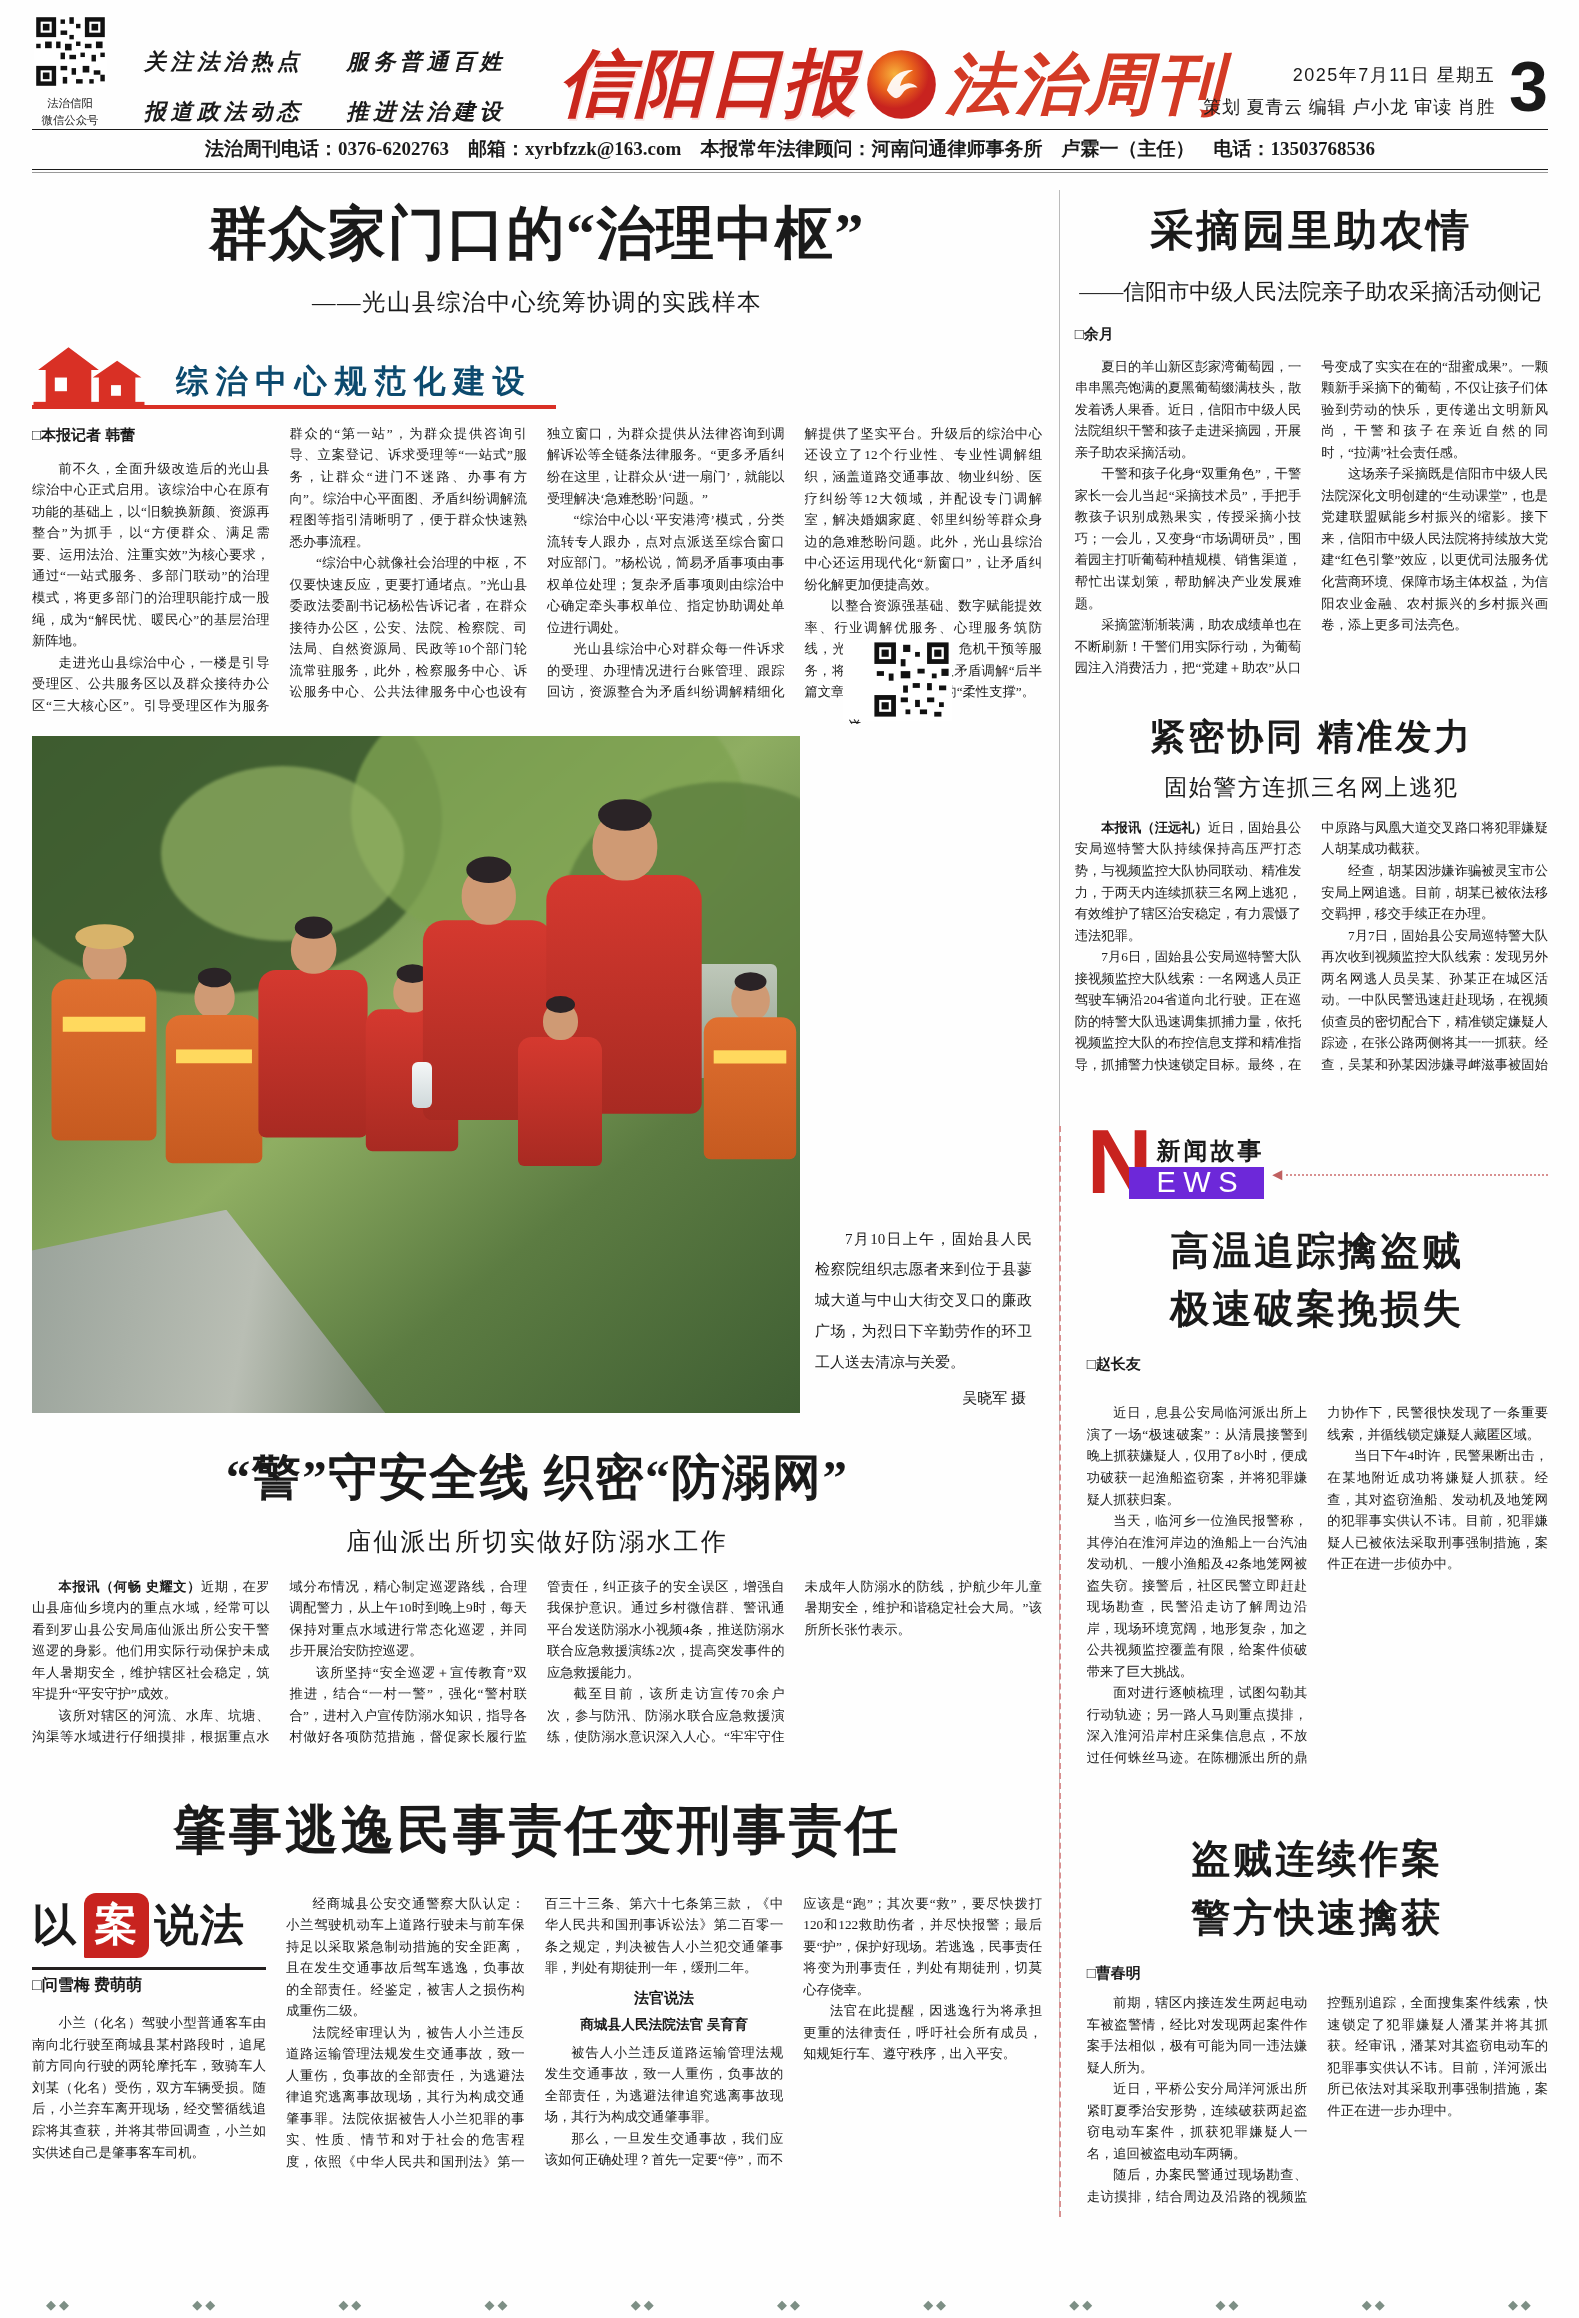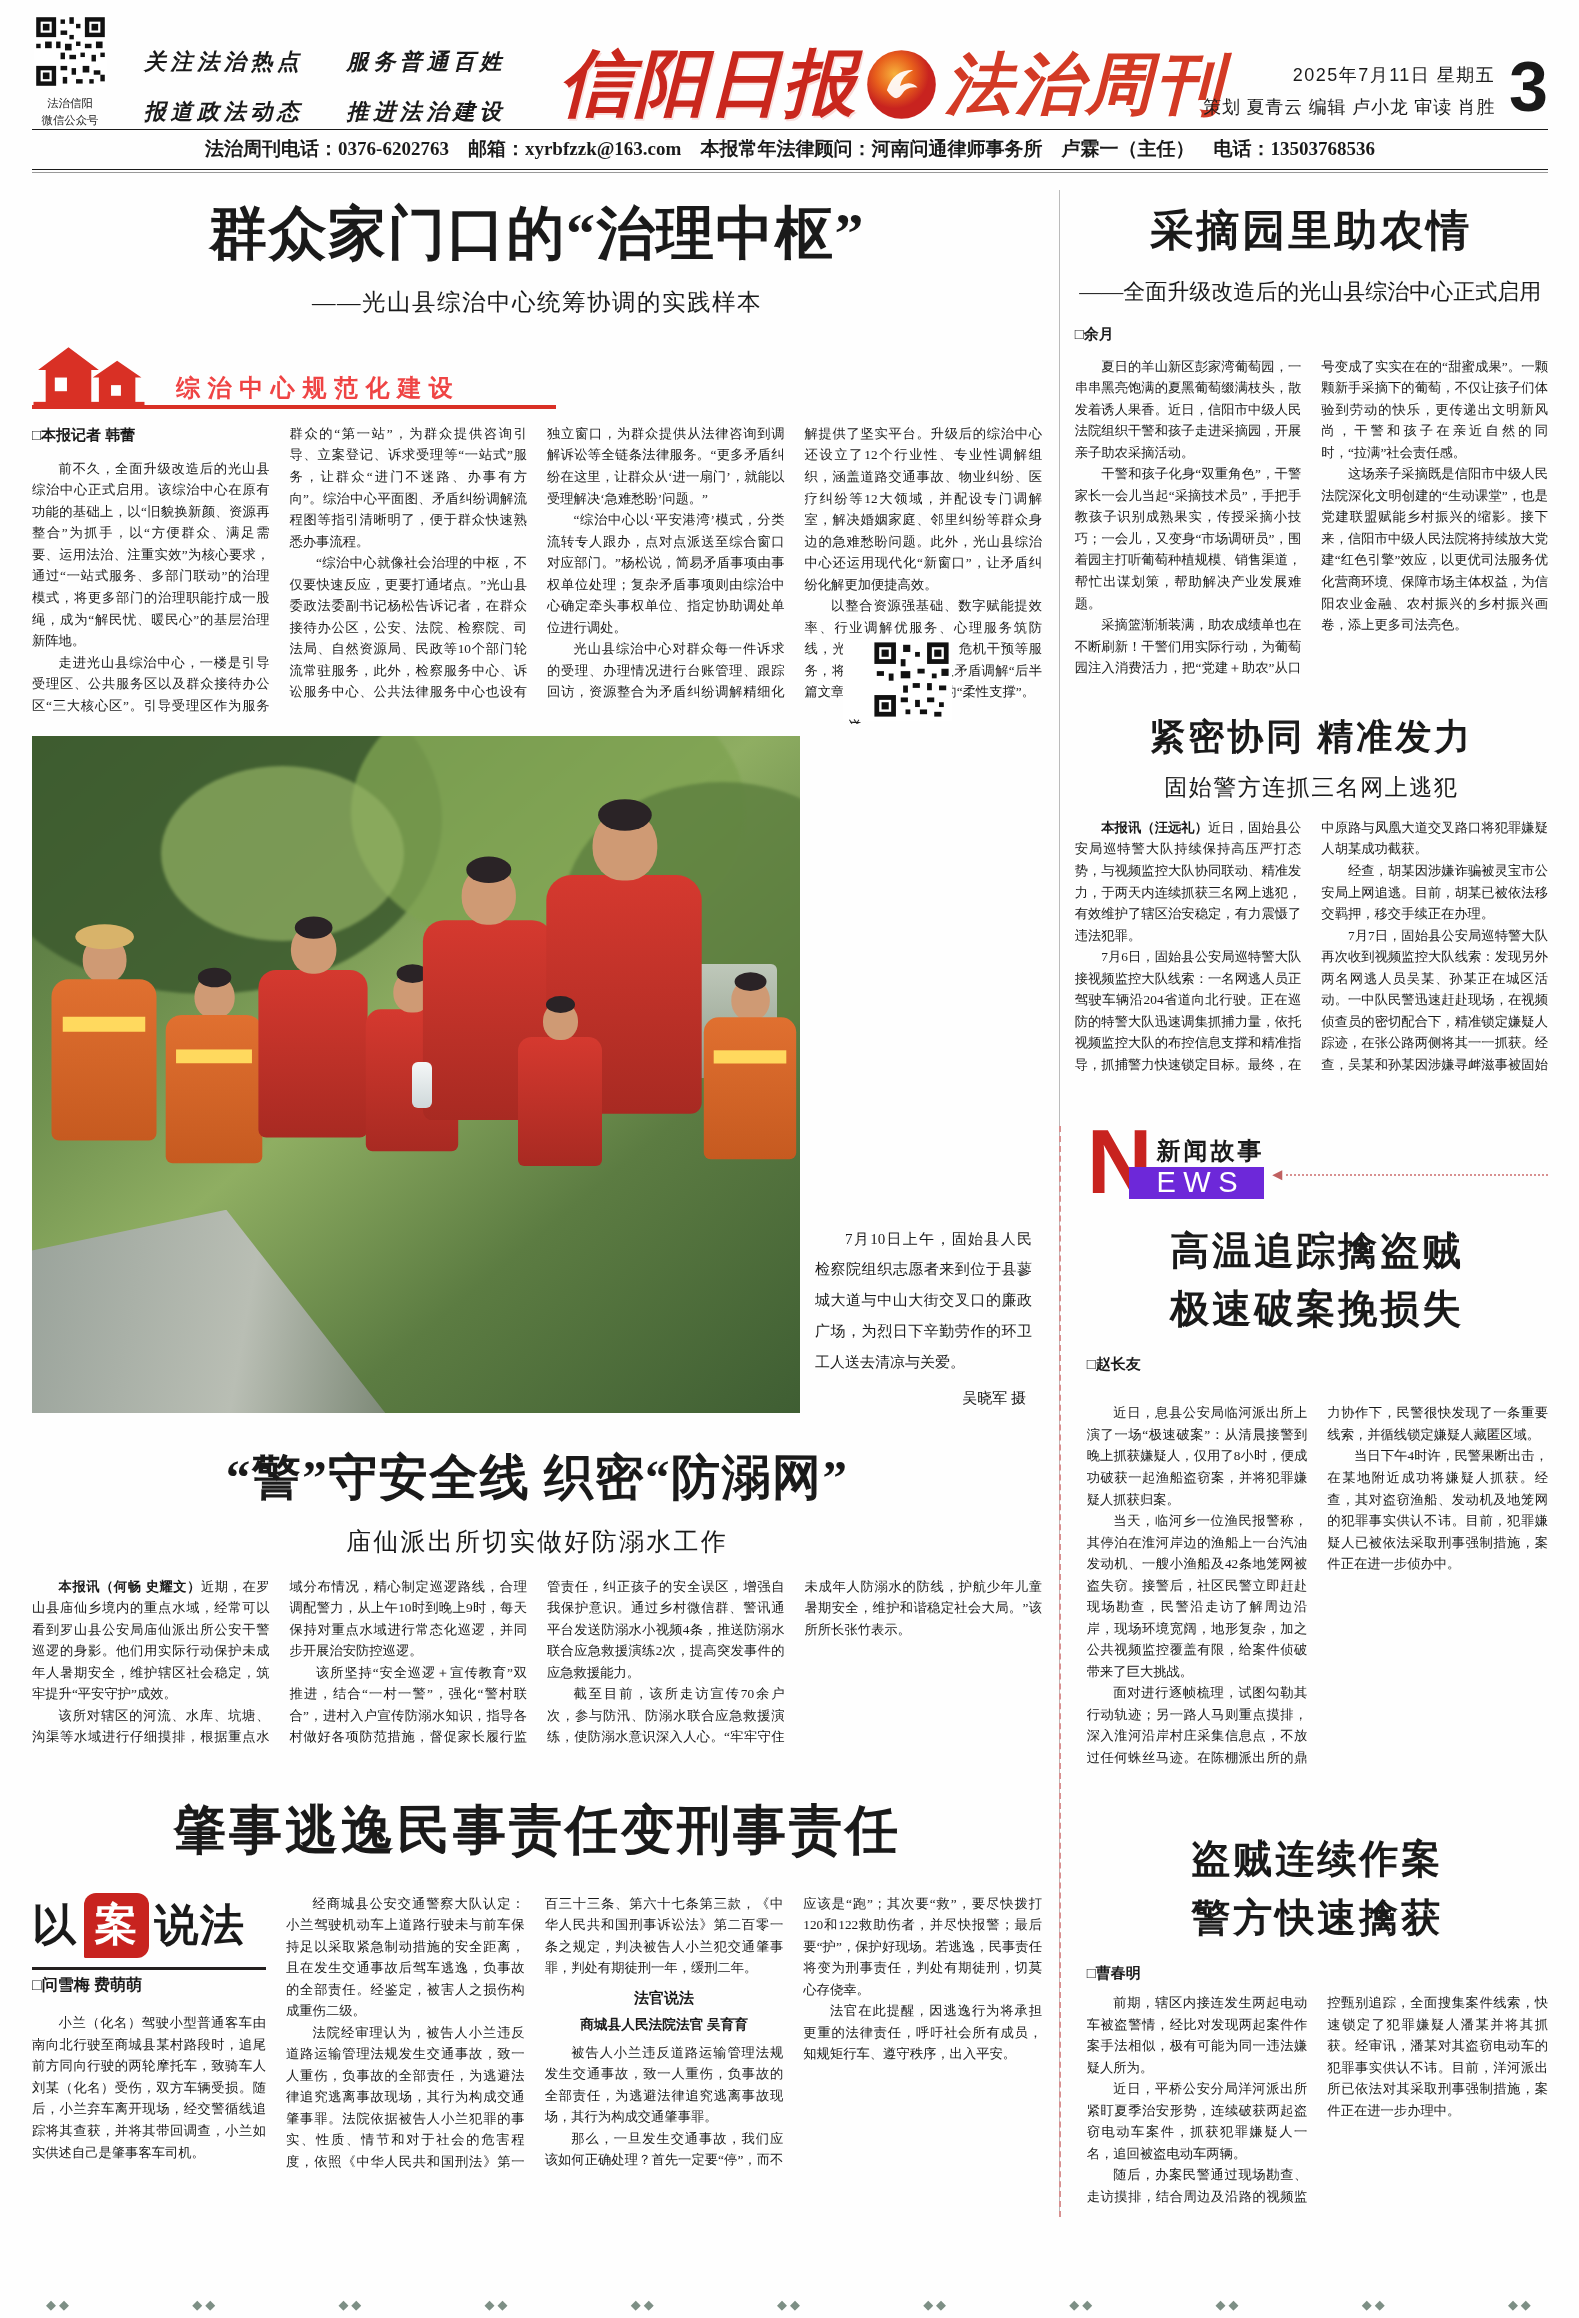--- a/index.html
+++ b/index.html
@@ -40,21 +40,21 @@
   .contact-under { border-top:0.8px solid #999; margin-top:2.3px; }
   
   .main { display:flex; margin-top:16.7px; }
   .col-left { width:1010px; flex:0 0 auto; }
   .col-right { flex:1 1 auto; margin-left:16.7px; padding-left:15px; border-left:0.8px solid #bbb; }
   
   .a1-headline { text-align:center; font-size:58px; font-weight:bold; letter-spacing:1.5px; margin-top:4.6px; }
   .a1-sub { text-align:center; font-size:23.5px; margin-top:13.7px; letter-spacing:1.5px; }
   .banner { display:flex; align-items:flex-end; margin-top:23px; }
   .banner-icon { width:114px; height:67px; flex:0 0 auto; }
-  .banner-text { font-size:24px; font-weight:bold; color:#ef4444; letter-spacing:7.6px; margin:0 0 4.6px 30px;
+  .banner-text { font-size:32px; font-weight:bold; color:#0c4a6e; letter-spacing:7.6px; margin:0 0 4.6px 30px;
     font-family:"Liberation Sans",sans-serif; }
   .banner-rule { border-bottom:4.6px solid #d93025; width:524px; margin-top:-3px; }
   .body-cols { column-gap:20px; column-fill:auto; overflow:hidden; font-size:13.3px; line-height:1.62; text-align:justify; }
   .cols4 { column-count:4; }
   .cols2 { column-count:2; }
   .body-cols p { text-indent:2em; }
   .byline { font-weight:bold; font-size:15px; text-indent:0 !important; margin-bottom:10.6px;
     font-family:"Liberation Sans",sans-serif; }
   .a1-body { height:301px; margin-top:13.7px; position:relative; }
   .a1-qr { position:absolute; right:90px; bottom:3px; display:flex; align-items:flex-end; gap:6px; background:#fff; padding:1.5px; }
@@ -370,21 +370,21 @@
             <p>那么，一旦发生交通事故，我们应该如何正确处理？首先一定要“停”，而不应该是“跑”；其次要“救”，要尽快拨打120和122救助伤者，并尽快报警；最后要“护”，保护好现场。若逃逸，民事责任将变为刑事责任，判处有期徒刑，切莫心存侥幸。</p>
             <p>法官在此提醒，因逃逸行为将承担更重的法律责任，呼吁社会所有成员，知规矩行车、遵守秩序，出入平安。</p>
           </div>
         </div>
       </div>
     </div>
 
     <div class="col-right">
 
       <div class="a4-headline">采摘园里助农情</div>
-      <div class="a4-sub">——全面升级改造后的光山县综治中心正式启用</div>
+      <div class="a4-sub">——信阳市中级人民法院亲子助农采摘活动侧记</div>
       <div class="r-byline">□余月</div>
       <div class="a4-body body-cols cols2">
         <p>夏日的羊山新区彭家湾葡萄园，一串串黑亮饱满的夏黑葡萄缀满枝头，散发着诱人果香。近日，信阳市中级人民法院组织干警和孩子走进采摘园，开展亲子助农采摘活动。</p>
         <p>干警和孩子化身“双重角色”，干警家长一会儿当起“采摘技术员”，手把手教孩子识别成熟果实，传授采摘小技巧；一会儿，又变身“市场调研员”，围着园主打听葡萄种植规模、销售渠道，帮忙出谋划策，帮助解决产业发展难题。</p>
         <p>采摘篮渐渐装满，助农成绩单也在不断刷新！干警们用实际行动，为葡萄园注入消费活力，把“党建＋助农”从口号变成了实实在在的“甜蜜成果”。一颗颗新手采摘下的葡萄，不仅让孩子们体验到劳动的快乐，更传递出文明新风尚，干警和孩子在亲近自然的同时，“拉满”社会责任感。</p>
         <p>这场亲子采摘既是信阳市中级人民法院深化文明创建的“生动课堂”，也是党建联盟赋能乡村振兴的缩影。接下来，信阳市中级人民法院将持续放大党建“红色引擎”效应，以更优司法服务优化营商环境、保障市场主体权益，为信阳农业金融、农村振兴的乡村振兴画卷，添上更多司法亮色。</p>
       </div>
 
       <div class="a5">
         <div class="a5-headline">紧密协同  精准发力</div>

